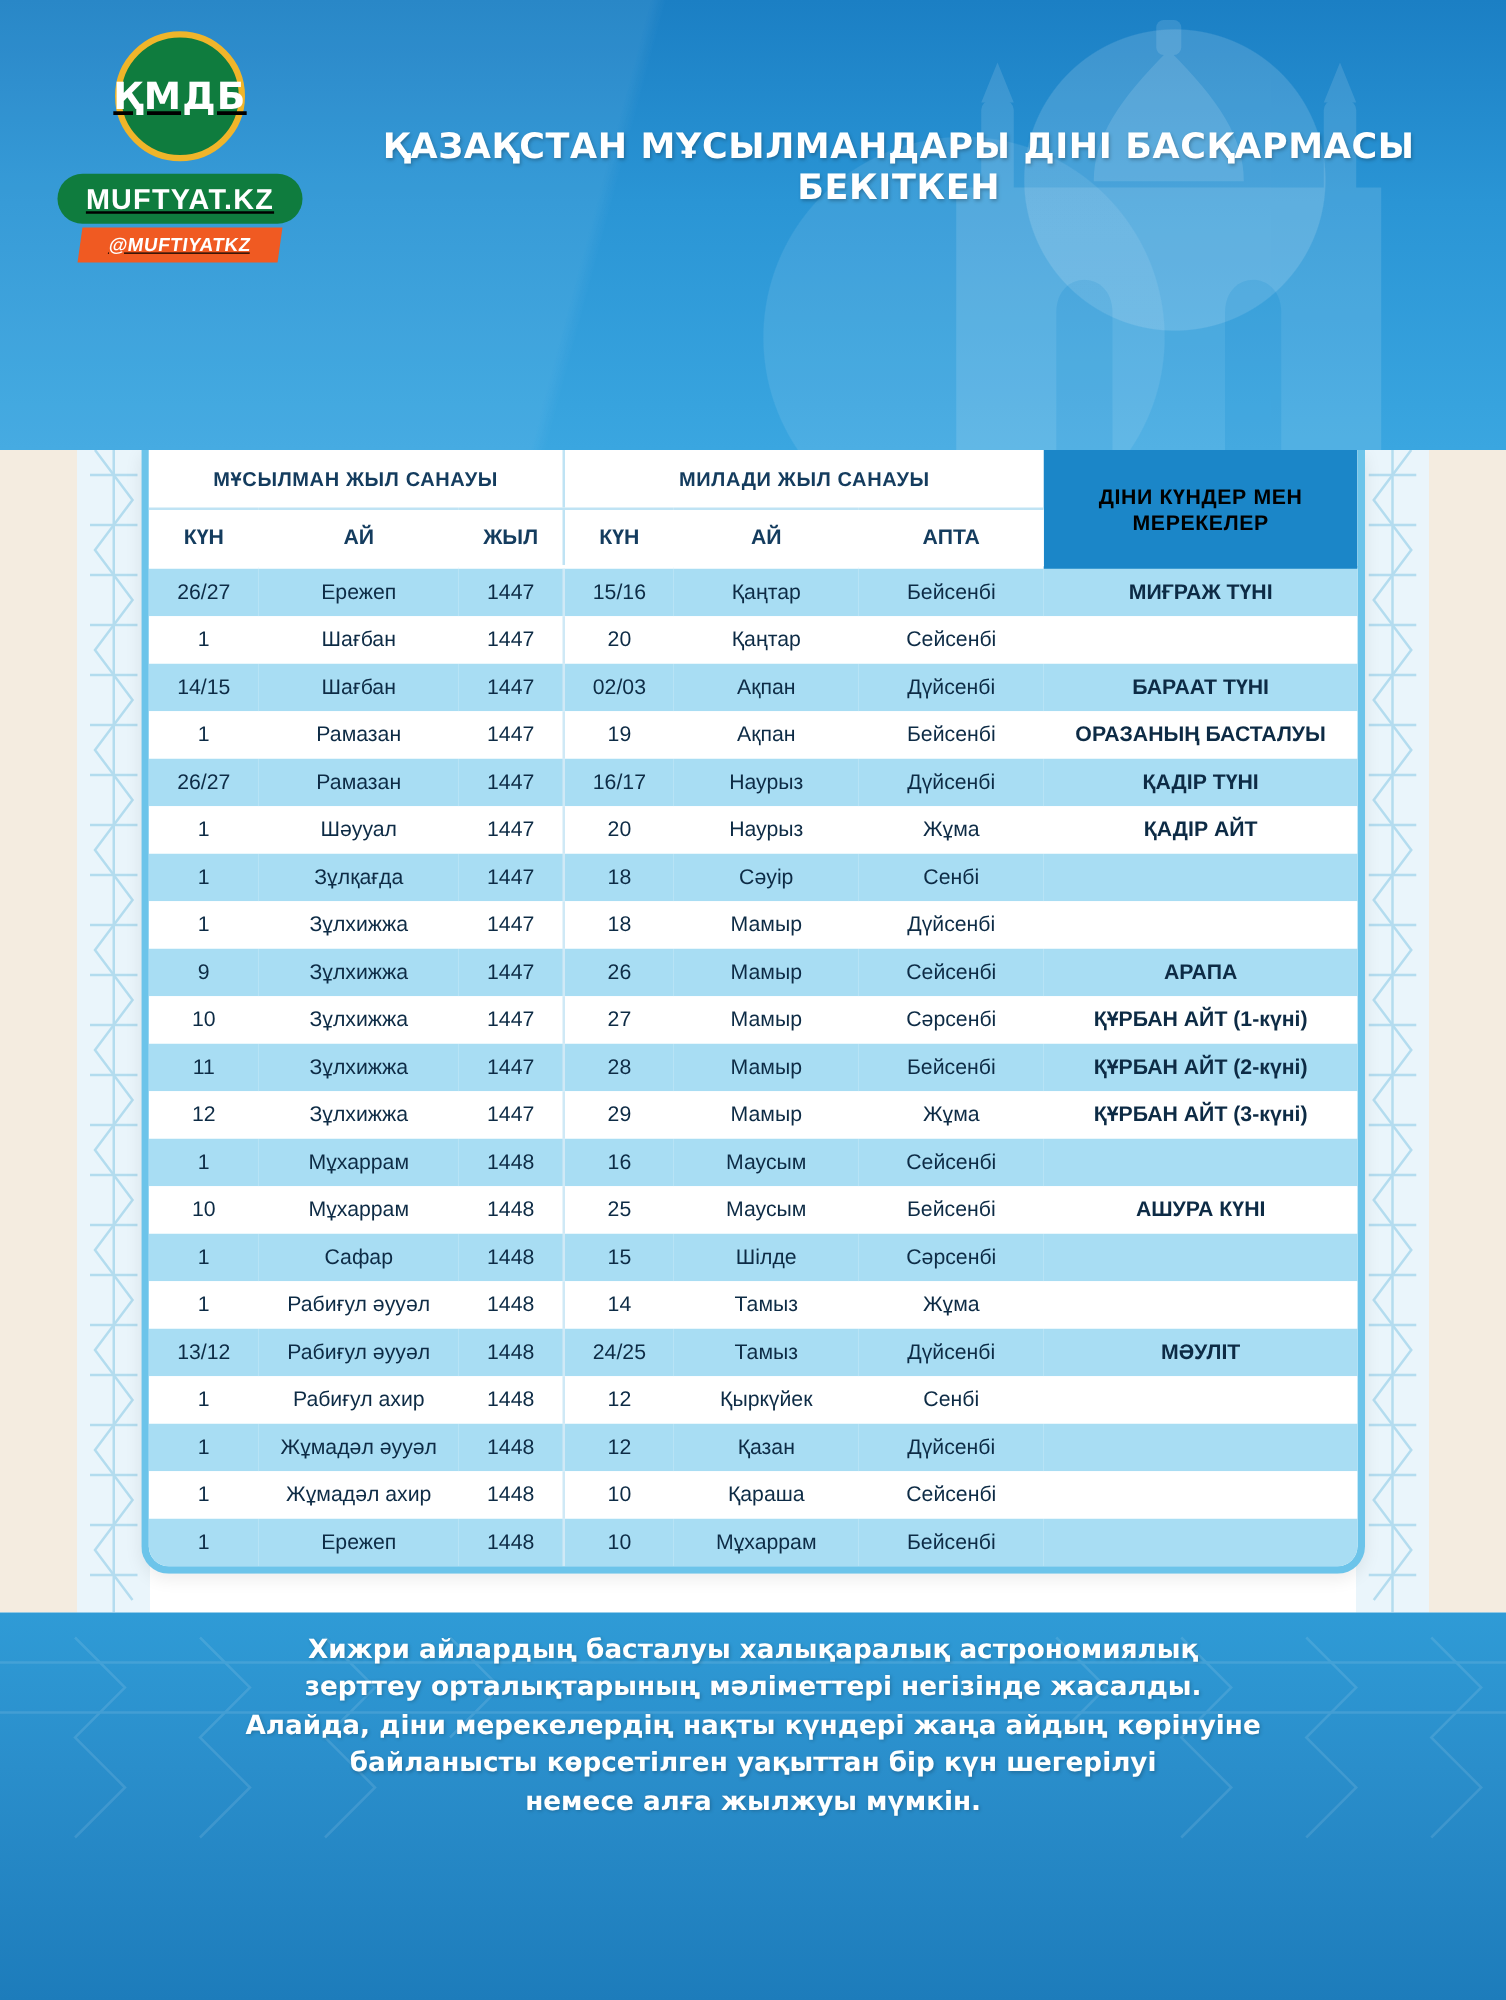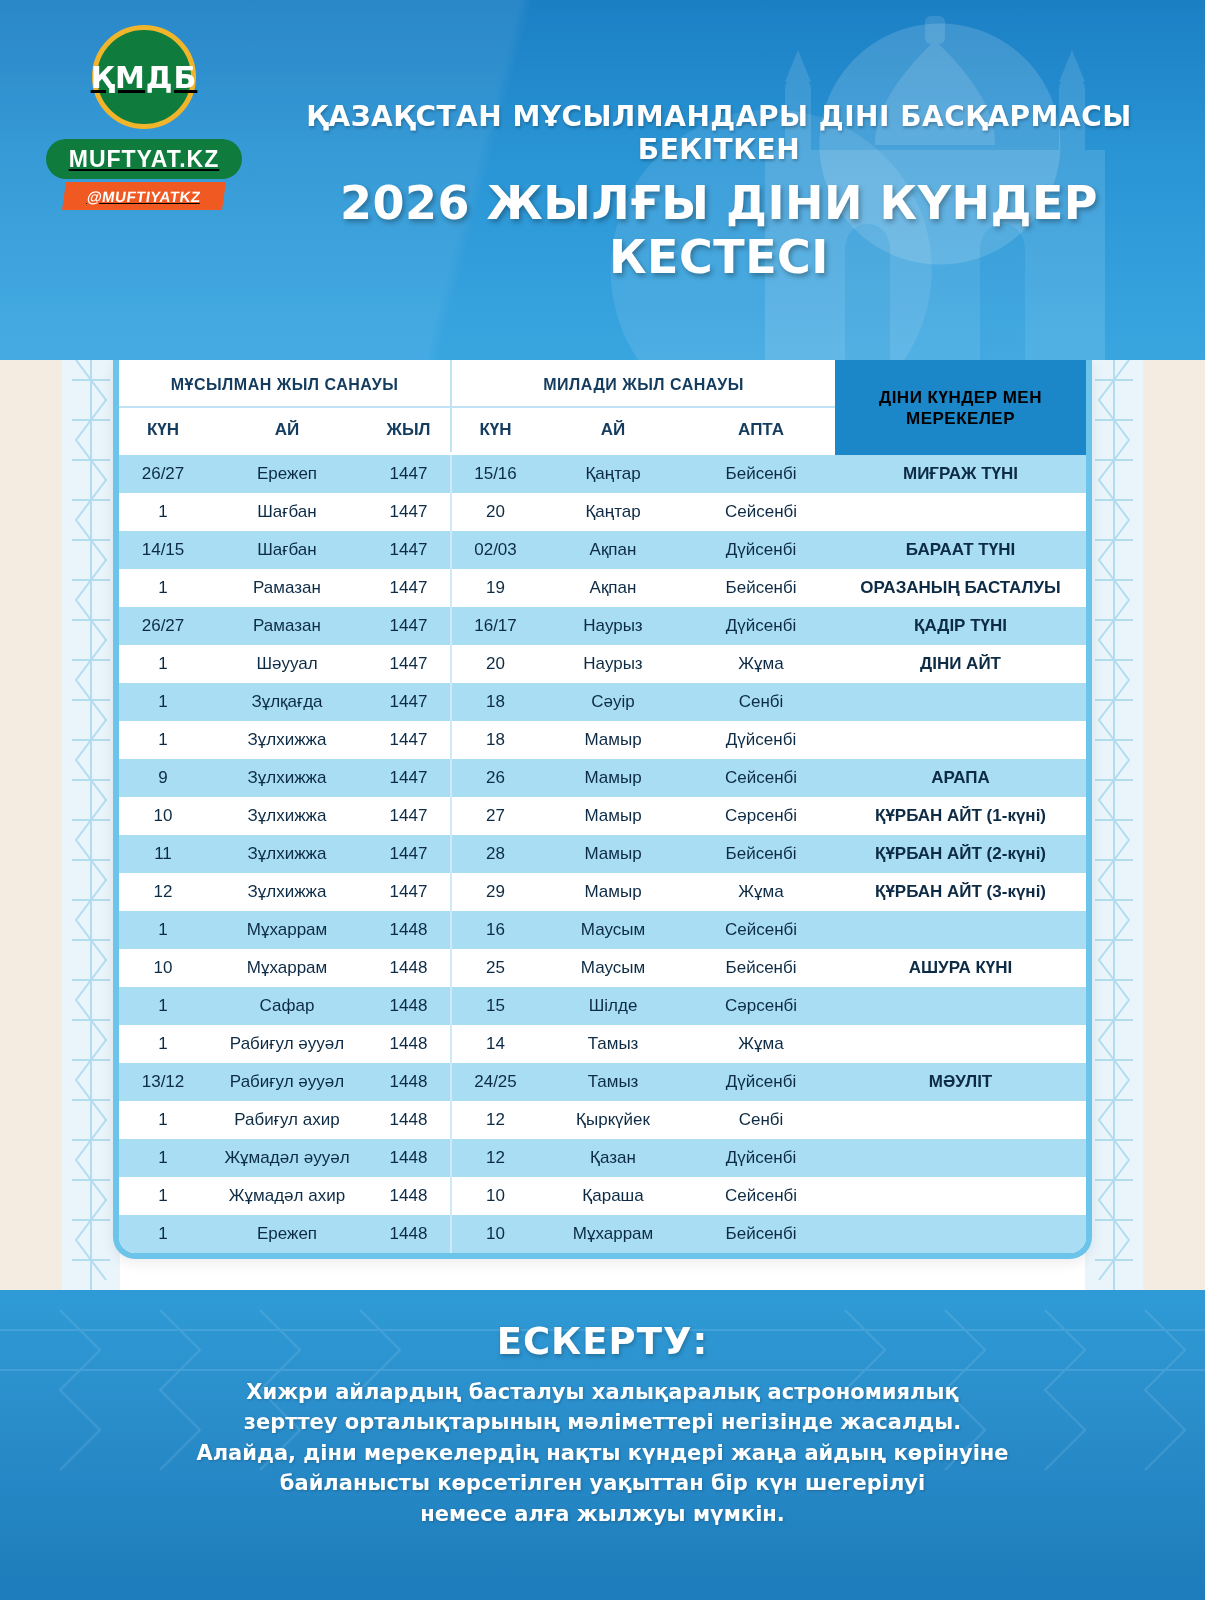--- a/index.html
+++ b/index.html
@@ -275,21 +275,20 @@
   <div class="logo-wrap">
     <div class="logo-circle">
       <span class="mark">ҚМДБ</span>
     </div>
     <div class="logo-pill">MUFTYAT.KZ</div>
     <div class="logo-handle">@MUFTIYATKZ</div>
   </div>
 
   <div class="title-block">
     <div class="title-top">ҚАЗАҚСТАН МҰСЫЛМАНДАРЫ ДІНІ БАСҚАРМАСЫ БЕКІТКЕН</div>
-    <div class="title-main">2026 ЖЫЛҒЫ ДІНИ КҮНДЕР КЕСТЕСІ</div>
   </div>
 </div>
 
 <div class="sheet">
 
   <svg class="orn left" viewBox="0 0 58 930" preserveAspectRatio="none" xmlns="http://www.w3.org/2000/svg">
     <g stroke="#7ec4e3" stroke-width="2" fill="none">
       <path d="M29 0 V930"></path>
       <path d="M10 20 H48 M10 60 H48 M10 100 H48 M10 140 H48 M10 180 H48 M10 220 H48 M10 260 H48 M10 300 H48 M10 340 H48 M10 380 H48 M10 420 H48 M10 460 H48 M10 500 H48 M10 540 H48 M10 580 H48 M10 620 H48 M10 660 H48 M10 700 H48 M10 740 H48 M10 780 H48 M10 820 H48 M10 860 H48 M10 900 H48"></path>
       <path d="M14 0 L44 40 L14 80 L44 120 L14 160 L44 200 L14 240 L44 280 L14 320 L44 360 L14 400 L44 440 L14 480 L44 520 L14 560 L44 600 L14 640 L44 680 L14 720 L44 760 L14 800 L44 840 L14 880 L44 920"></path>
@@ -376,21 +375,21 @@
             <td>Дүйсенбі</td>
             <td class="holiday">ҚАДІР ТҮНІ</td>
           </tr>
           <tr class="even">
             <td>1</td>
             <td>Шәууал</td>
             <td>1447</td>
             <td class="sep">20</td>
             <td>Наурыз</td>
             <td>Жұма</td>
-            <td class="holiday">ДІНИ АЙТ</td>
+            <td class="holiday">ҚАДІР АЙТ</td>
           </tr>
           <tr class="odd">
             <td>1</td>
             <td>Зұлқағда</td>
             <td>1447</td>
             <td class="sep">18</td>
             <td>Сәуір</td>
             <td>Сенбі</td>
             <td class="holiday"></td>
           </tr>
@@ -532,21 +531,20 @@
       <path d="M60 20 L100 60 L60 100 L100 140 L60 180"></path>
       <path d="M160 20 L200 60 L160 100 L200 140 L160 180"></path>
       <path d="M260 20 L300 60 L260 100 L300 140 L260 180"></path>
       <path d="M360 20 L400 60 L360 100"></path>
       <path d="M845 20 L885 60 L845 100"></path>
       <path d="M945 20 L985 60 L945 100 L985 140 L945 180"></path>
       <path d="M1045 20 L1085 60 L1045 100 L1085 140 L1045 180"></path>
       <path d="M1145 20 L1185 60 L1145 100 L1185 140 L1145 180"></path>
     </g>
   </svg>
-  <div class="footer-title">ЕСКЕРТУ:</div>
   <div class="footer-text" id="footer-text">
       <div>Хижри айлардың басталуы халықаралық астрономиялық</div>
       <div>зерттеу орталықтарының мәліметтері негізінде жасалды.</div>
       <div>Алайда, діни мерекелердің нақты күндері жаңа айдың көрінуіне</div>
       <div>байланысты көрсетілген уақыттан бір күн шегерілуі</div>
       <div>немесе алға жылжуы мүмкін.</div>
     </div>
 </div>
 
 </body></html>

